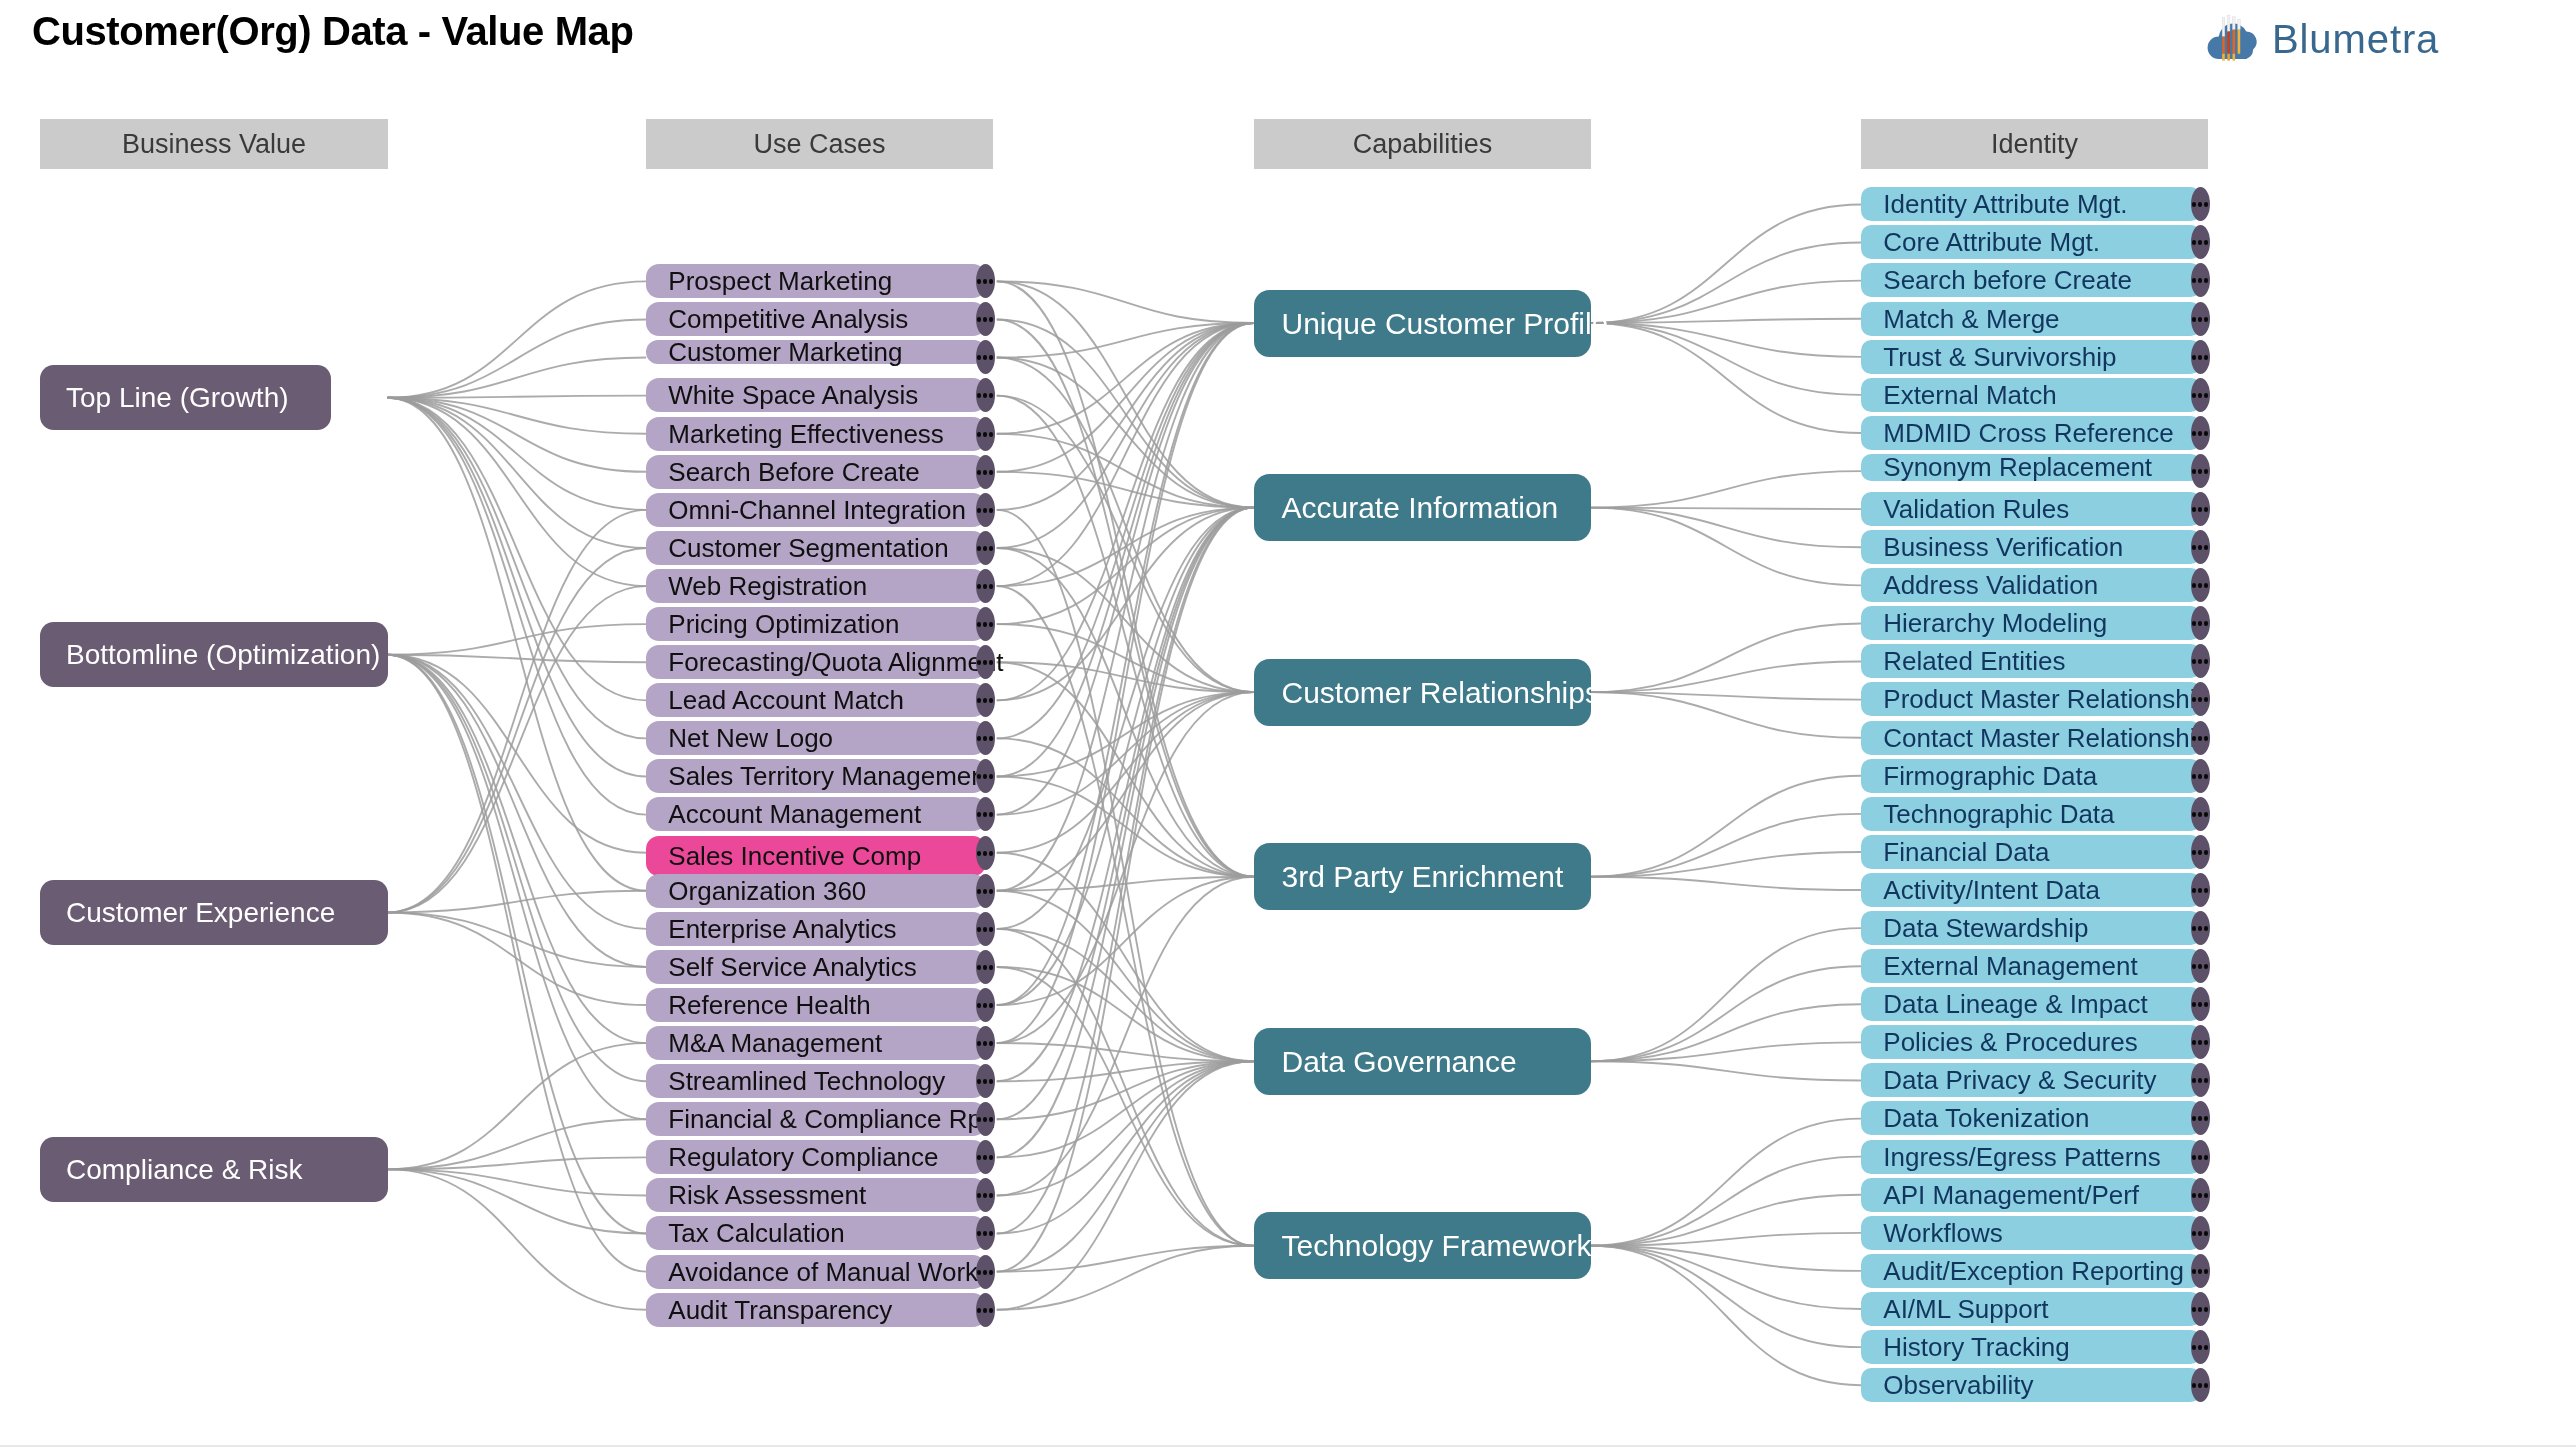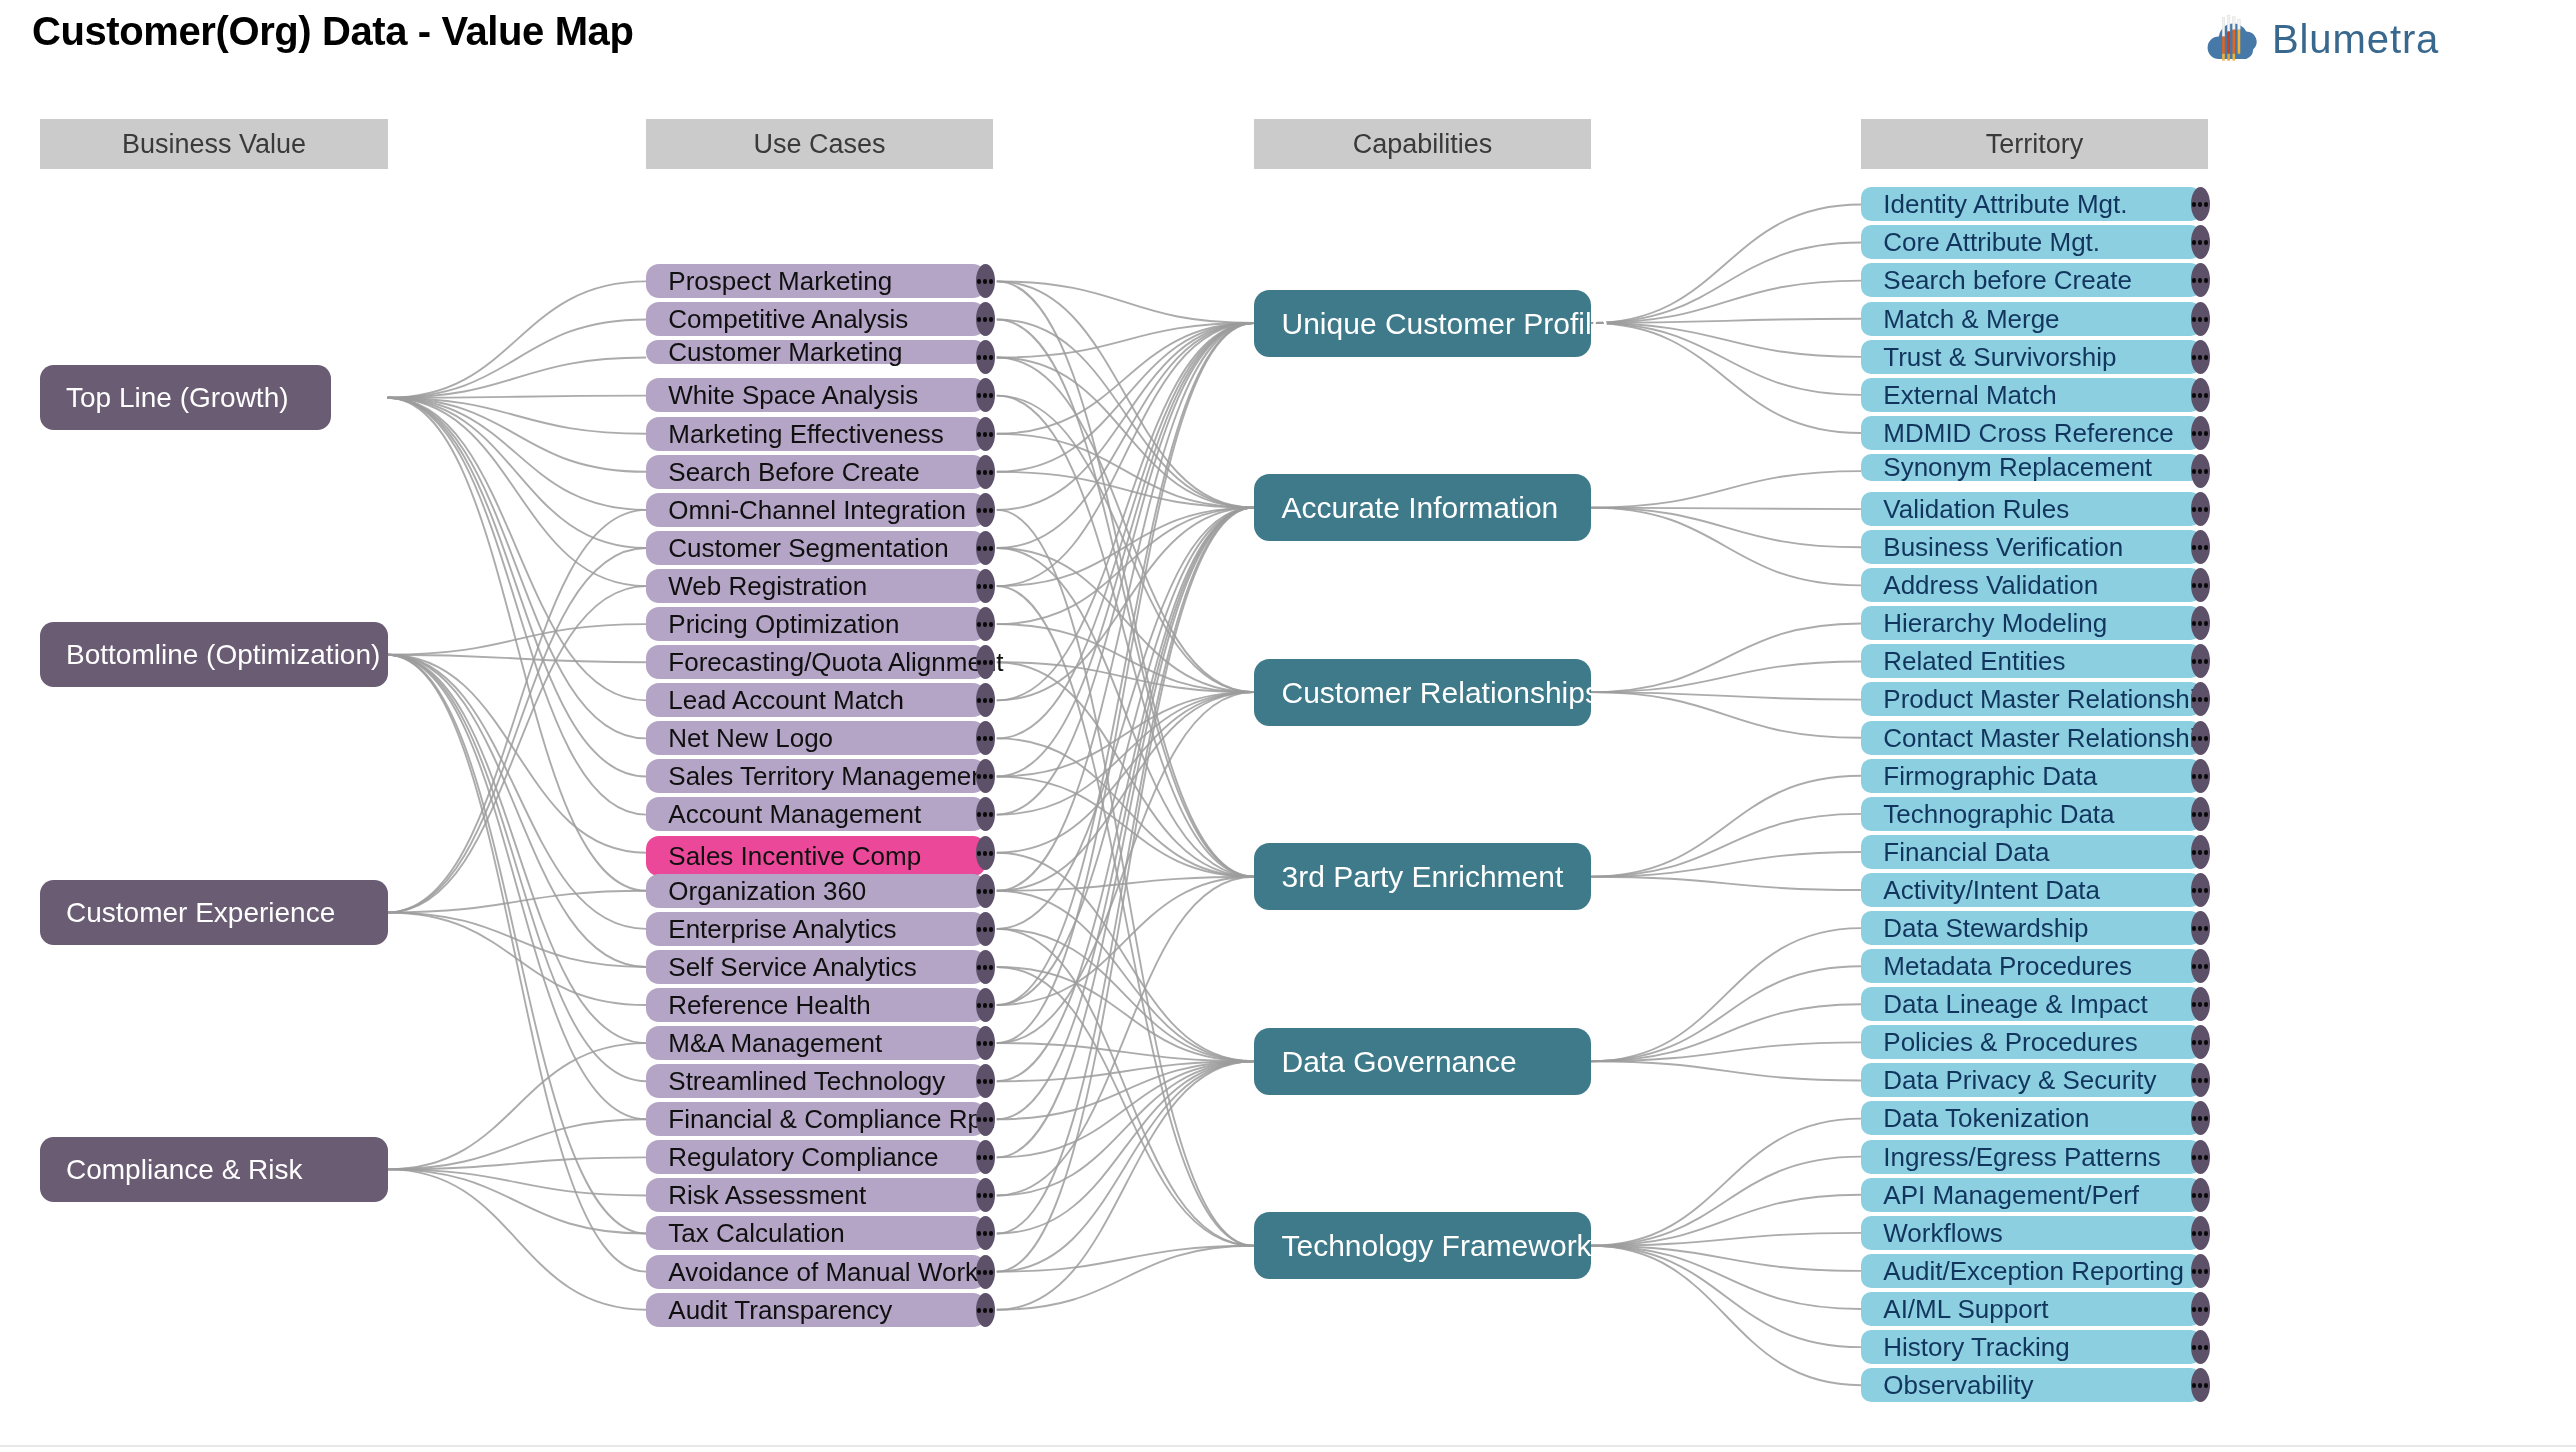--- a/index.html
+++ b/index.html
@@ -47,21 +47,21 @@
       <rect x="20" y="46" width="3" height="8" fill="#f2b33b"></rect>
       <rect x="26" y="46" width="3" height="8" fill="#e8a22e"></rect>
       <rect x="32" y="46" width="3" height="8" fill="#f2b33b"></rect>
     </svg>
     <span class="logo-text">Blumetra</span>
   </div>
 
   <div class="col-header hdr0">Business Value</div>
   <div class="col-header hdr1">Use Cases</div>
   <div class="col-header hdr2">Capabilities</div>
-  <div class="col-header hdr3">Territory</div>
+  <div class="col-header hdr3">Identity</div>
 
   <svg id="edges" width="2576" height="1452" viewBox="0 0 2998 1690">
       <path d="M 451 463 C 601.5 463, 601.5 327.5, 752 327.5" fill="none" stroke="#9c9c9c" stroke-width="2.2" stroke-opacity="0.85"></path>
       <path d="M 451 463 C 601.5 463, 601.5 371.83, 752 371.83" fill="none" stroke="#9c9c9c" stroke-width="2.2" stroke-opacity="0.85"></path>
       <path d="M 451 463 C 601.5 463, 601.5 416.15999999999997, 752 416.15999999999997" fill="none" stroke="#9c9c9c" stroke-width="2.2" stroke-opacity="0.85"></path>
       <path d="M 451 463 C 601.5 463, 601.5 460.49, 752 460.49" fill="none" stroke="#9c9c9c" stroke-width="2.2" stroke-opacity="0.85"></path>
       <path d="M 451 463 C 601.5 463, 601.5 504.82, 752 504.82" fill="none" stroke="#9c9c9c" stroke-width="2.2" stroke-opacity="0.85"></path>
       <path d="M 451 463 C 601.5 463, 601.5 549.15, 752 549.15" fill="none" stroke="#9c9c9c" stroke-width="2.2" stroke-opacity="0.85"></path>
       <path d="M 451 463 C 601.5 463, 601.5 593.48, 752 593.48" fill="none" stroke="#9c9c9c" stroke-width="2.2" stroke-opacity="0.85"></path>
       <path d="M 451 463 C 601.5 463, 601.5 637.81, 752 637.81" fill="none" stroke="#9c9c9c" stroke-width="2.2" stroke-opacity="0.85"></path>
@@ -507,21 +507,21 @@
         <div class="dots"></div>
       </div>
     </div>
     <div class="node feat-node" style="left: 1861px; top: 911px; width: 340px; height: 34px; background: rgb(140, 207, 224); color: rgb(18, 53, 94);">
       <span>Data Stewardship</span>
       <div class="ellipsis" style="right: -8.6px; top: 0.4px; background: rgb(93, 81, 105);">
         <div class="dots"></div>
       </div>
     </div>
     <div class="node feat-node" style="left: 1861px; top: 949px; width: 340px; height: 34px; background: rgb(140, 207, 224); color: rgb(18, 53, 94);">
-      <span>Metadata Procedures</span>
+      <span>External Management</span>
       <div class="ellipsis" style="right: -8.6px; top: 0.4px; background: rgb(93, 81, 105);">
         <div class="dots"></div>
       </div>
     </div>
     <div class="node feat-node" style="left: 1861px; top: 987px; width: 340px; height: 34px; background: rgb(140, 207, 224); color: rgb(18, 53, 94);">
       <span>Data Lineage &amp; Impact</span>
       <div class="ellipsis" style="right: -8.6px; top: 0.4px; background: rgb(93, 81, 105);">
         <div class="dots"></div>
       </div>
     </div>

